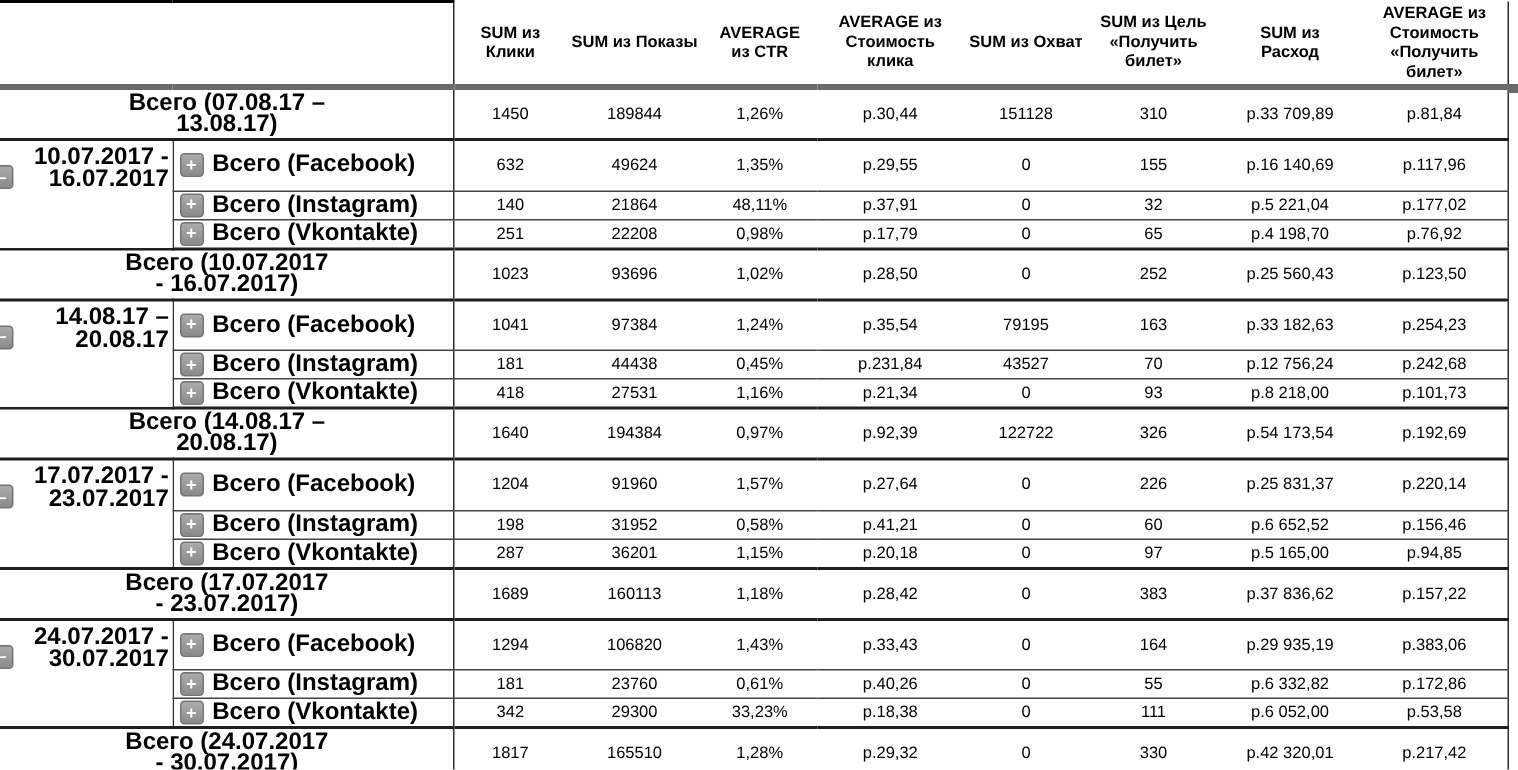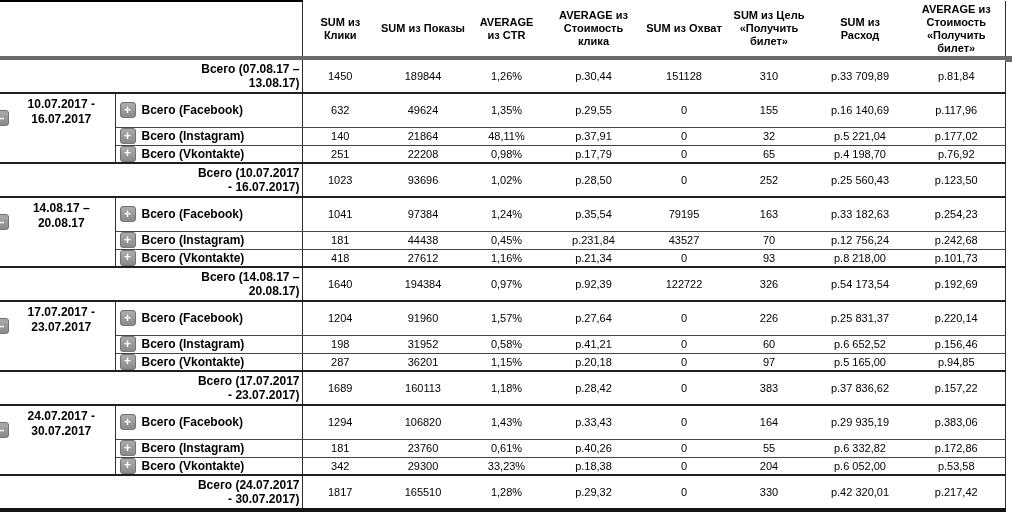--- a/index.html
+++ b/index.html
@@ -24,32 +24,32 @@
   
   tbody td{
     padding:0;font-size:11px;color:#000;text-align:center;vertical-align:middle;
     border-bottom:1px solid #454545;background:#fff;
   }
   tr.tall{height:34px;}
   tr.short{height:18px;}
   tr.summary td{border-top:2px solid #1f1f1f;border-bottom:2px solid #1f1f1f;}
   tr.last td{border-bottom:4px solid #151515;}
   td.lbl{
-    text-align:right;font-weight:bold;font-size:12px;line-height:14px;
+    text-align:center;font-weight:bold;font-size:16px;line-height:14px;
     white-space:pre-line;border-right:1px solid #2e2e2e;padding:2px 2px 2px 3px;
   }
   td.week{
     border-right:1px solid #2e2e2e;vertical-align:top;position:relative;
   }
   .week-label{
-    font-weight:bold;font-size:12px;line-height:15px;white-space:pre-line;
-    text-align:center;padding:3px 2px 0 10px;
+    font-weight:bold;font-size:16px;line-height:15px;white-space:pre-line;
+    text-align:right;padding:3px 2px 0 10px;
   }
   td.plat{text-align:left;border-right:1px solid #2e2e2e;padding-left:4px;white-space:nowrap;}
-  .plabel{font-weight:bold;font-size:12px;vertical-align:middle;margin-left:6px;}
+  .plabel{font-weight:bold;font-size:16px;vertical-align:middle;margin-left:6px;}
   td.vlast{border-right:1px solid #2e2e2e;}
   
   .pm{
     display:inline-block;width:16px;height:16px;padding:0;box-sizing:border-box;
     background:linear-gradient(#ababab,#8a8a8a);
     border:1px solid #757575;border-radius:3px;
     color:#fff;font-weight:bold;font-size:12px;line-height:13px;text-align:center;
     vertical-align:middle;cursor:pointer;font-family:inherit;
   }
   .pm span{display:block;margin-top:0px;}
@@ -185,21 +185,21 @@
           <td class="val">0,45%</td>
           <td class="val">р.231,84</td>
           <td class="val">43527</td>
           <td class="val">70</td>
           <td class="val">р.12 756,24</td>
           <td class="val vlast">р.242,68</td>
         </tr>
         <tr class="short">
           <td class="plat"><button class="pm plusb"><span>+</span></button><span class="plabel">Всего (Vkontakte)</span></td>
           <td class="val">418</td>
-          <td class="val">27612</td>
+          <td class="val">27531</td>
           <td class="val">1,16%</td>
           <td class="val">р.21,34</td>
           <td class="val">0</td>
           <td class="val">93</td>
           <td class="val">р.8 218,00</td>
           <td class="val vlast">р.101,73</td>
         </tr>
         <tr class="summary tall">
           <td class="lbl" colspan="2">Всего (14.08.17 –
 20.08.17)</td>
@@ -293,21 +293,21 @@
           <td class="val">р.6 332,82</td>
           <td class="val vlast">р.172,86</td>
         </tr>
         <tr class="short">
           <td class="plat"><button class="pm plusb"><span>+</span></button><span class="plabel">Всего (Vkontakte)</span></td>
           <td class="val">342</td>
           <td class="val">29300</td>
           <td class="val">33,23%</td>
           <td class="val">р.18,38</td>
           <td class="val">0</td>
-          <td class="val">204</td>
+          <td class="val">111</td>
           <td class="val">р.6 052,00</td>
           <td class="val vlast">р.53,58</td>
         </tr>
         <tr class="summary tall last">
           <td class="lbl" colspan="2">Всего (24.07.2017
 - 30.07.2017)</td>
           <td class="val">1817</td>
           <td class="val">165510</td>
           <td class="val">1,28%</td>
           <td class="val">р.29,32</td>

